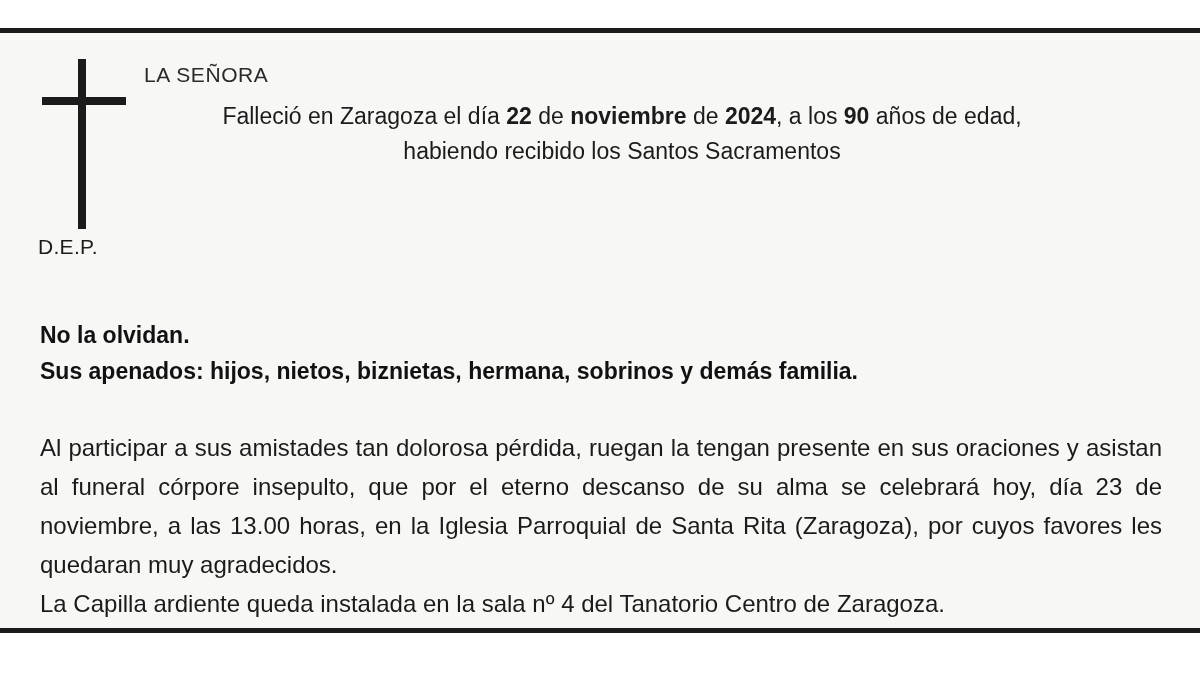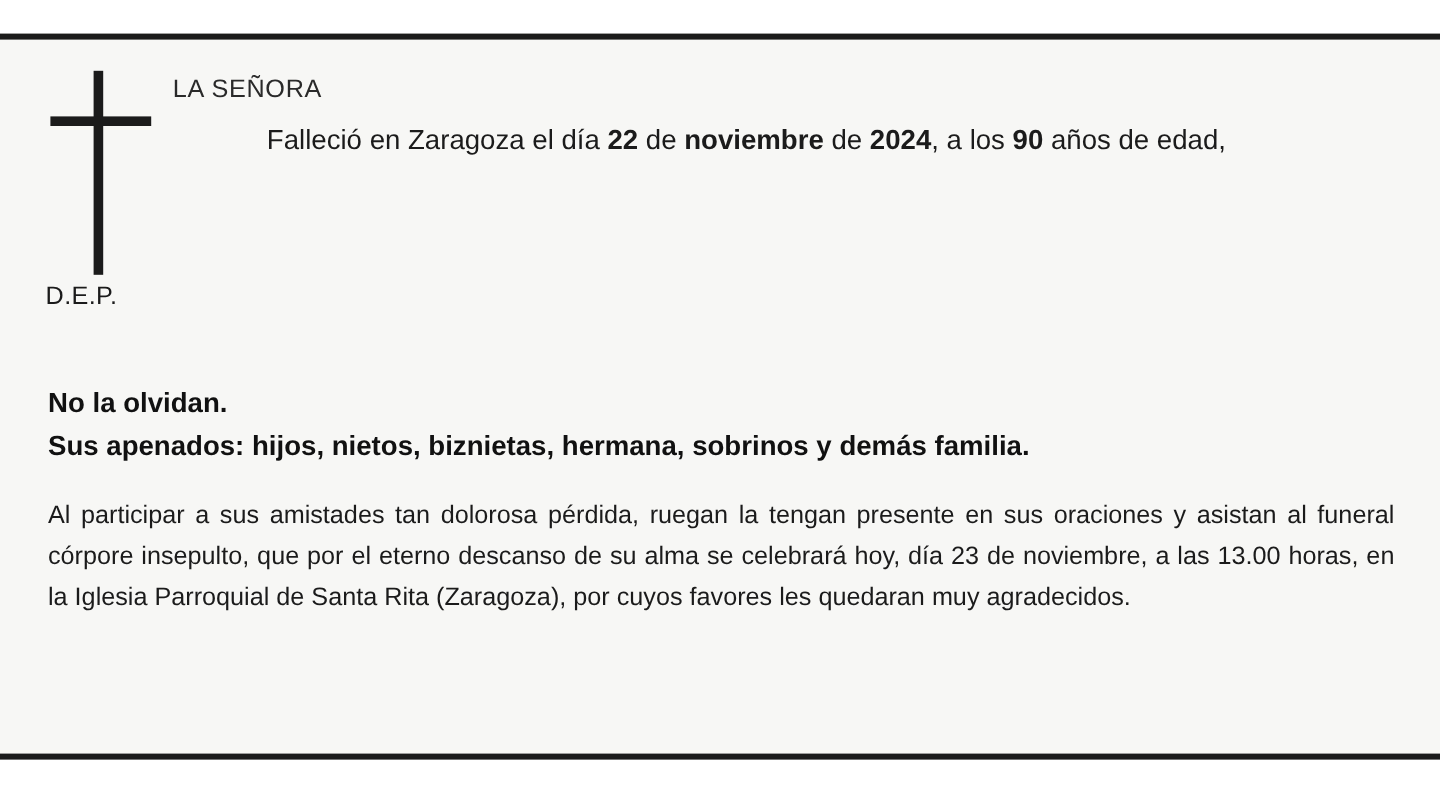--- a/index.html
+++ b/index.html
@@ -116,23 +116,23 @@
   .mourners {
     margin-top: 44px;
     margin-left: 2px;
     font-size: 23px;
     font-weight: bold;
     line-height: 1.55;
     color: #111111;
   }
 
   .body-text {
-    margin-top: 24px;
+    margin-top: 40px;
     margin-left: 2px;
-    font-size: 21px;
+    font-size: 24px;
     line-height: 1.62;
     color: #1b1b1b;
     max-width: 1130px;
     text-align: justify;
   }
   .body-text .line2 {
     text-align: left;
   }
 
   .footer {
@@ -157,28 +157,30 @@
           <div class="vert"></div>
           <div class="horz"></div>
         </div>
         <div class="dep">D.E.P.</div>
       </div>
 
       <div class="text-col">
         <div class="kicker">LA SEÑORA</div>
         <div class="death-line">
           <span>Falleció en Zaragoza el día </span><b>22</b><span> de </span><b>noviembre</b><span> de </span><b>2024</b><span>, a los </span><b>90</b><span> años de edad,</span>
+          <div>habiendo recibido los Santos Sacramentos</div>
         </div>
       </div>
     </div>
 
     <div class="mourners">
       <div>No la olvidan.</div>
       <div>Sus apenados: hijos, nietos, biznietas, hermana, sobrinos y demás familia.</div>
     </div>
 
     <div class="body-text">
       <div>Al participar a sus amistades tan dolorosa pérdida, ruegan la tengan presente en sus oraciones y asistan al funeral córpore insepulto, que por el eterno descanso de su alma se celebrará hoy, día 23 de noviembre, a las 13.00 horas, en la Iglesia Parroquial de Santa Rita (Zaragoza), por cuyos favores les quedaran muy agradecidos.</div>
+      <div class="line2">La Capilla ardiente queda instalada en la sala nº 4 del Tanatorio Centro de Zaragoza.</div>
     </div>
 
 
   </div>
 </div>
 
 </body></html>

